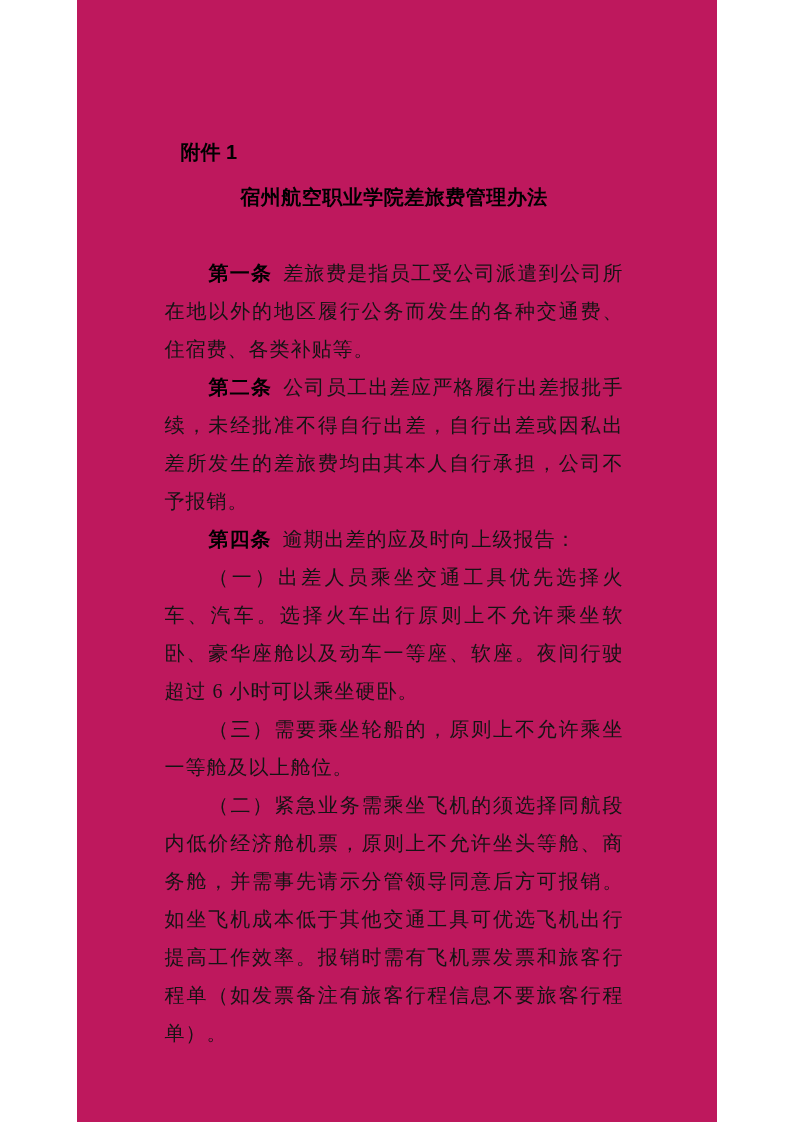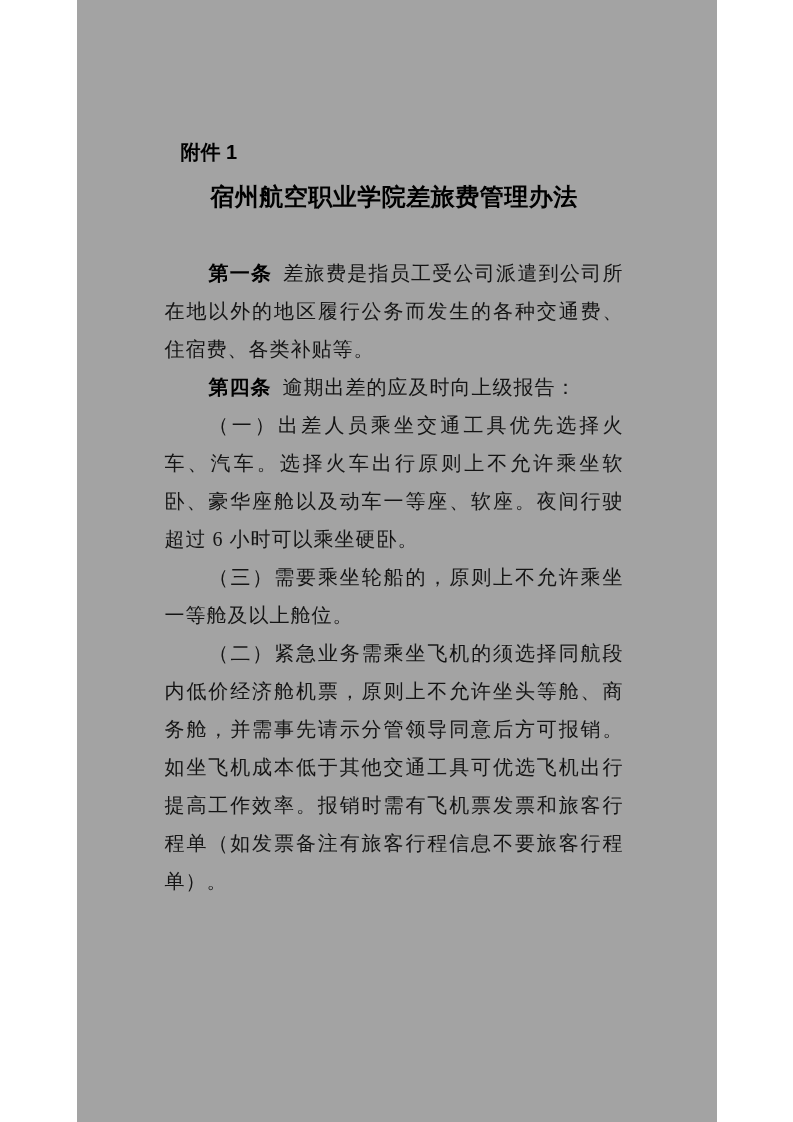--- a/index.html
+++ b/index.html
@@ -5,40 +5,40 @@
   html, body {
     margin: 0;
     padding: 0;
     background: #ffffff;
   }
   .page {
     position: relative;
     width: 640px;
     height: 1122px;
     margin: 0 auto;
-    background: #a3a3a3;
+    background: #be185d;
     box-sizing: border-box;
     padding: 140px 93px 0 88px;
     overflow: hidden;
     font-family: "Liberation Serif", "DejaVu Serif", serif;
     color: #141414;
   }
   .attachment-label {
     font-family: "Liberation Sans", "DejaVu Sans", sans-serif;
     font-weight: 700;
     font-size: 20px;
     line-height: 24px;
     margin-left: 16px;
     color: #000000;
   }
   .doc-title {
     margin: 16px 0 0 0;
     font-family: Liberation Sans, sans-serif;
     font-weight: 800;
-    font-size: 24px;
+    font-size: 20px;
     line-height: 34px;
     letter-spacing: 0.5px;
     text-align: center;
     color: #000000;
   }
   .doc-body {
     margin-top: 40px;
   }
   .doc-body p {
     margin: 0;
@@ -61,18 +61,19 @@
 </head>
 <body>
 
 <div class="page">
   <div class="attachment-label">附件 1</div>
 
   <h1 class="doc-title">宿州航空职业学院差旅费管理办法</h1>
 
   <div class="doc-body">
     <p><span class="article-no">第一条</span><span>差旅费是指员工受公司派遣到公司所在地以外的地区履行公务而发生的各种交通费、住宿费、各类补贴等。</span></p>
+    <p><span class="article-no">第二条</span><span>公司员工出差应严格履行出差报批手续，未经批准不得自行出差，自行出差或因私出差所发生的差旅费均由其本人自行承担，公司不予报销。</span></p>
     <p><span class="article-no">第四条</span><span>逾期出差的应及时向上级报告：</span></p>
     <p><span class="article-no"></span><span>（一）出差人员乘坐交通工具优先选择火车、汽车。选择火车出行原则上不允许乘坐软卧、豪华座舱以及动车一等座、软座。夜间行驶超过 6 小时可以乘坐硬卧。</span></p>
     <p><span class="article-no"></span><span>（三）需要乘坐轮船的，原则上不允许乘坐一等舱及以上舱位。</span></p>
     <p><span class="article-no"></span><span>（二）紧急业务需乘坐飞机的须选择同航段内低价经济舱机票，原则上不允许坐头等舱、商务舱，并需事先请示分管领导同意后方可报销。如坐飞机成本低于其他交通工具可优选飞机出行提高工作效率。报销时需有飞机票发票和旅客行程单（如发票备注有旅客行程信息不要旅客行程单）。</span></p>
   </div>
 </div>
 
 </body></html>

